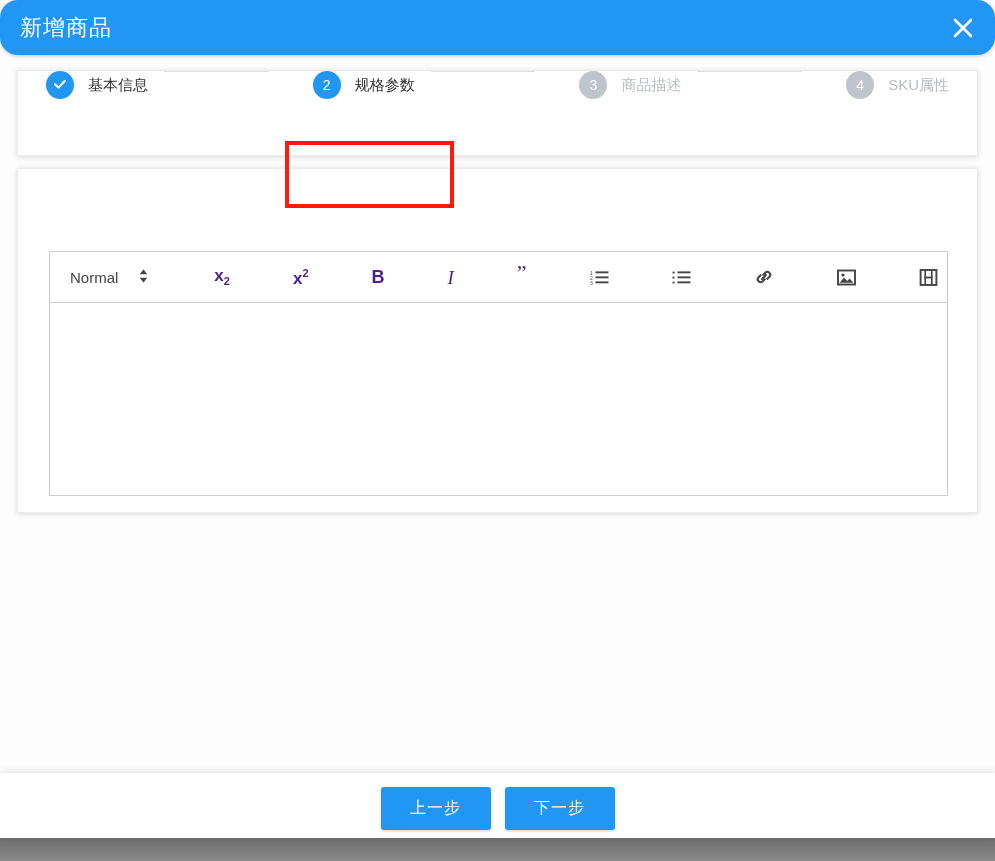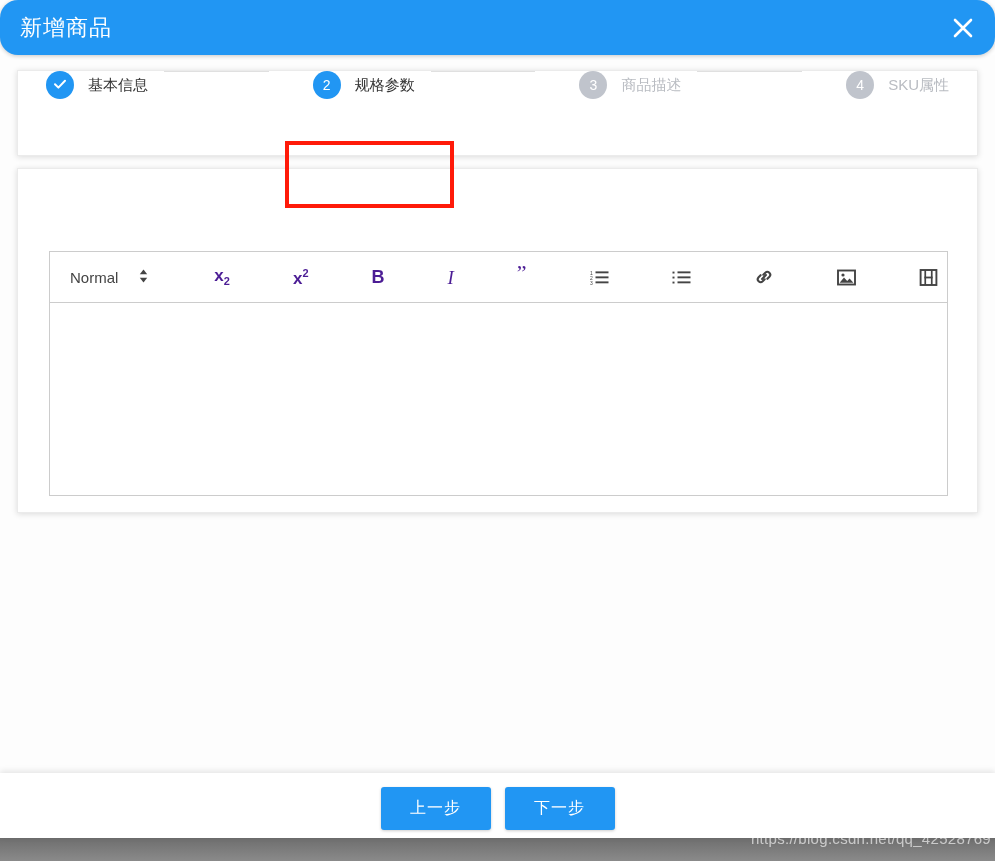--- a/index.html
+++ b/index.html
@@ -423,15 +423,14 @@
   </div>
 
   <div class="dialog-footer">
     <div class="footer-buttons">
       <button class="btn">上一步</button>
       <button class="btn">下一步</button>
     </div>
   </div>
 
   <div class="bottom-bar"></div>
-  <div class="watermark">https://blog.csdn.net/qq_42528769</div>
 
 </div>
 
 </body></html>

